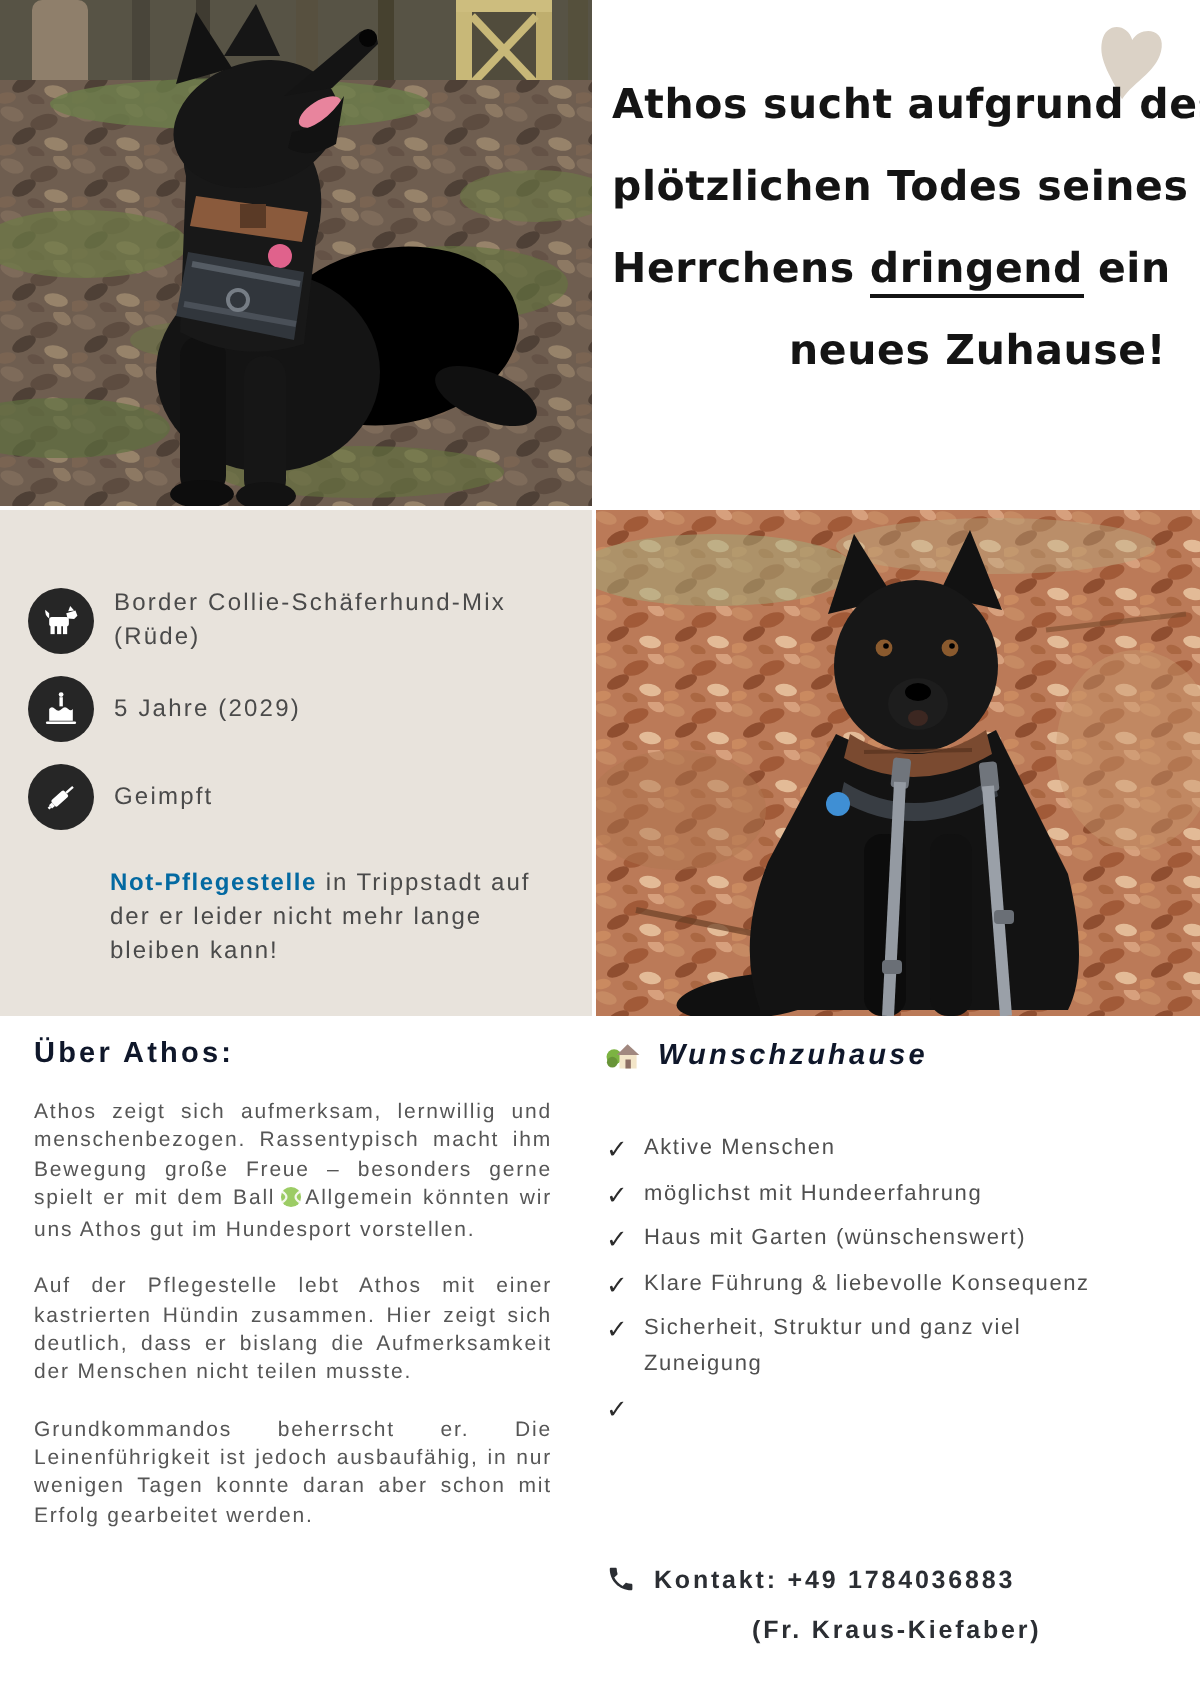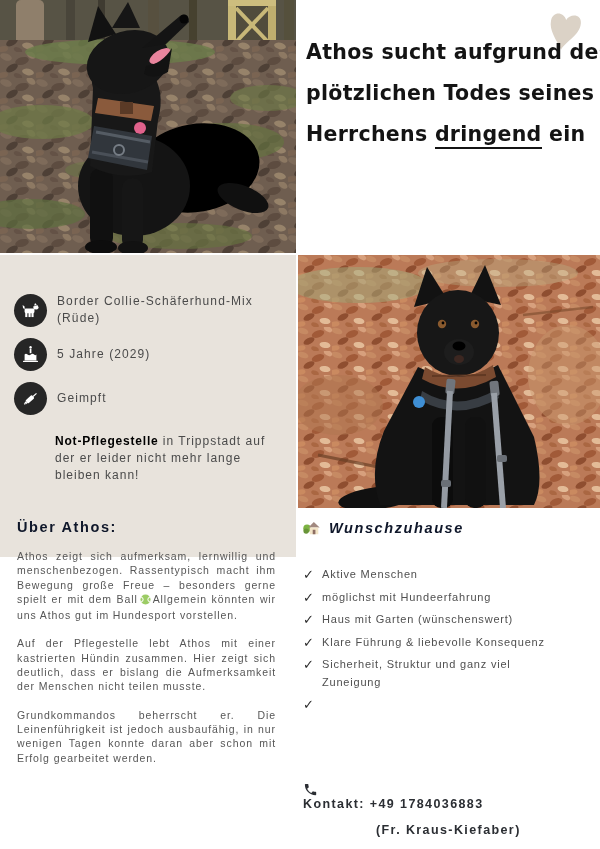--- a/index.html
+++ b/index.html
@@ -26,38 +26,38 @@
     color:#141414; letter-spacing:0.3px; white-space:nowrap;
   }
   .headline-line .u-word {
     border-bottom:2.5px solid #141414; padding-bottom:1px;
   }
   .heart-wrap { position:absolute; right:18px; top:10px; width:34px; height:42px; z-index:0; }
   .headline-col .lines { position:relative; z-index:1; }
 
   
   .panel {
-    position:absolute; left:0; top:255px; width:296px; height:302px;
+    position:absolute; left:0; top:255px; width:296px; height:253px;
     background:#e8e3dc; padding:38px 18px 0 14px;
   }
   .fact-row { display:flex; align-items:center; margin-bottom:11px; }
   .fact-icon {
     flex:0 0 33px; width:33px; height:33px; border-radius:50%;
     background:#262626; display:flex; align-items:center; justify-content:center;
     margin-right:10px;
   }
   .fact-text {
     font-size:12px; line-height:17px; letter-spacing:1.1px; color:#4a4a4a;
   }
   .panel-note {
     margin-top:18px; margin-left:41px;
     font-size:12px; line-height:17px; letter-spacing:1px; color:#4a4a4a;
     max-width:235px;
   }
-  .panel-note b { color:#000000; letter-spacing:0.8px; }
+  .panel-note b { color:#0369a1; letter-spacing:0.8px; }
 
   
   .about-col { position:absolute; left:17px; top:519px; width:259px; }
   .section-heading {
     font-size:14.5px; font-weight:700; color:#0f172a; letter-spacing:1.6px;
   }
   .about-col p {
     margin-top:14px; font-size:10.5px; line-height:14.3px;
     letter-spacing:0.9px; color:#565656; text-align:justify;
   }
@@ -73,21 +73,21 @@
     font-size:11px; line-height:17.5px; letter-spacing:0.8px; color:#4f4f4f;
     max-width:252px;
   }
   .wish-list li .check {
     position:absolute; left:0; top:0;
     font-size:13px; font-weight:700; color:#2c2c2c;
   }
 
   
   .contact { position:absolute; left:303px; top:782px; }
-  .contact-line1 { display:flex; align-items:flex-start;flex-direction:column; }
+  .contact-line1 { display:flex; align-items:center; }
   .contact-line1 .phone-wrap { margin-right:9px; display:inline-flex; }
   .contact-text {
     font-size:12.5px; font-weight:700; color:#2b2e33; letter-spacing:1.4px;
   }
   .contact-line2 { margin-top:9px; padding-left:73px; }
 </style>
 </head>
 <body>
 
 <div class="page">
@@ -174,20 +174,21 @@
   <div class="headline-col">
     <div class="heart-wrap">
       <svg width="34" height="42" viewBox="0 0 34 42">
         <path d="M17,10 C14,2 3,2 2,12 C1,22 9,30 15,40 C20,30 32,24 32,12 C32,2 20,3 17,10 Z" fill="#dbd2c6" transform="rotate(6 17 21)"></path>
       </svg>
     </div>
     <div class="lines">
       <div class="headline-line">Athos sucht aufgrund des</div>
       <div class="headline-line">plötzlichen Todes seines</div>
       <div class="headline-line"><span>Herrchens </span><span class="u-word">dringend</span><span> ein</span></div>
+      <div class="headline-line">neues Zuhause!</div>
     </div>
   </div>
 
   <div class="panel">
     <div class="fact-row">
       <div class="fact-icon">
         <svg width="21" height="21" viewBox="0 0 32 32">
           <g fill="#ffffff">
             <rect x="7" y="13" width="15" height="7" rx="2"></rect>
             <rect x="8" y="18" width="3.2" height="8"></rect>

